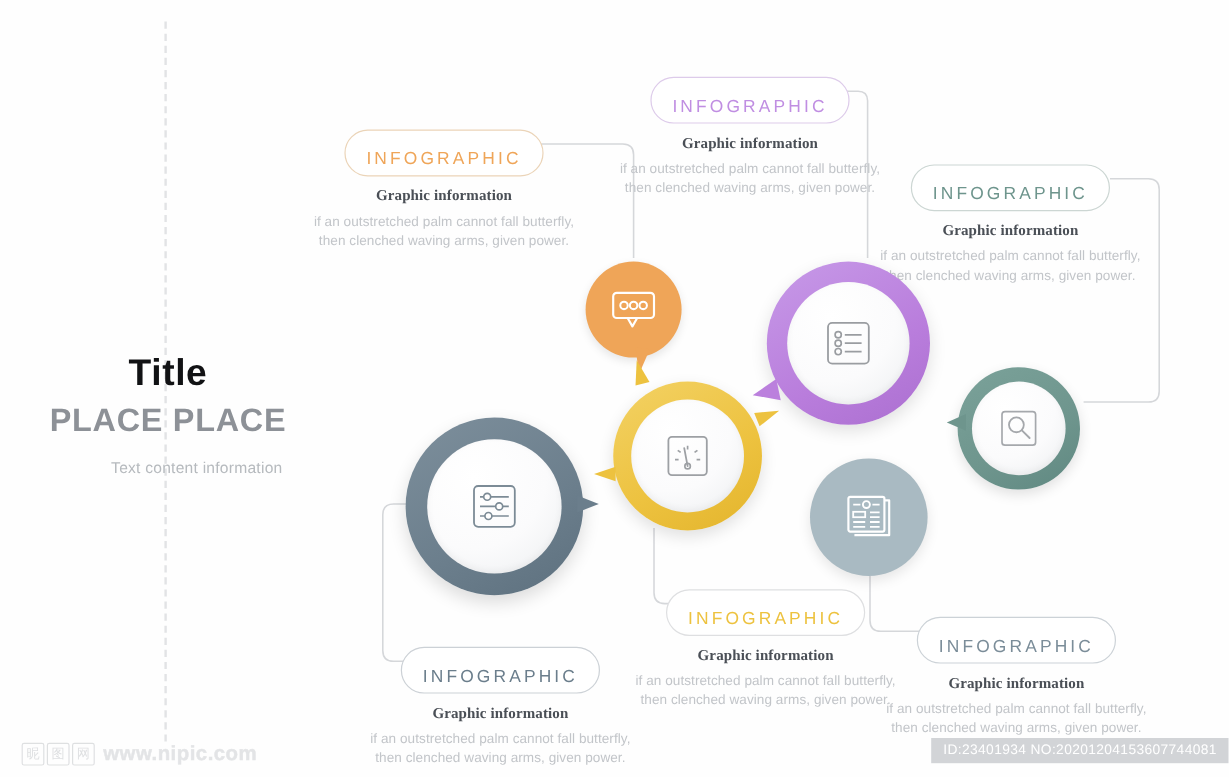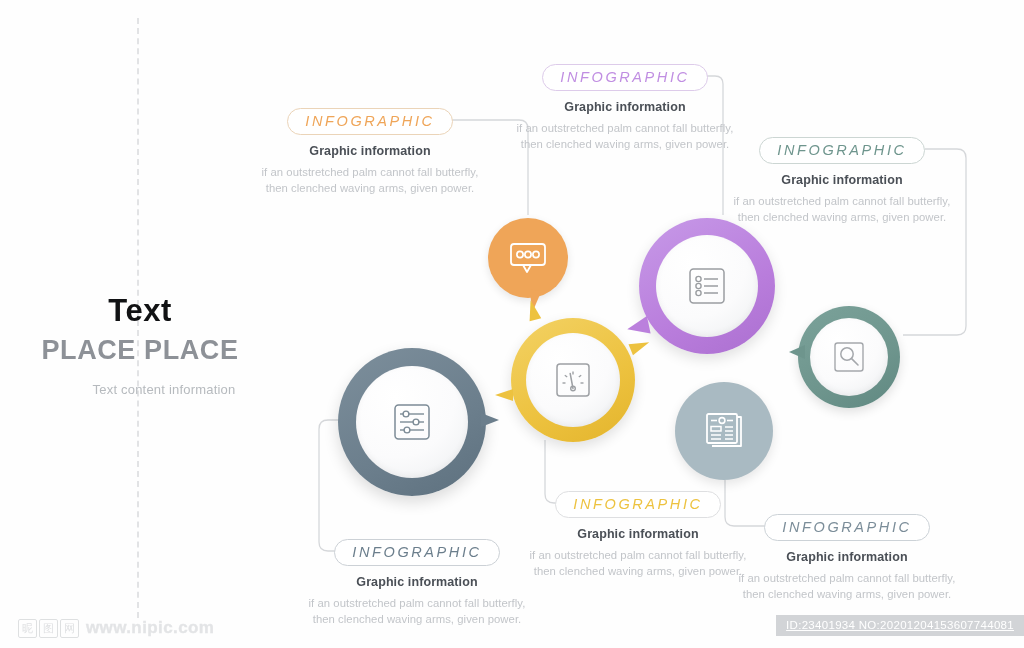--- a/index.html
+++ b/index.html
@@ -62,34 +62,34 @@
     pointer-events: none;
   }
   #connectors path { fill: none; stroke: #d5d7da; stroke-width: 1.3px; }
 
   
   .info-group { position: absolute; width: 230px; text-align: center; }
   .pill {
     display: inline-block;
     border: 1.3px solid #d7d9dc;
     border-radius: 999px;
-    padding: 4px 17px 5px 17px;
+    padding: 16px 17px 5px 17px;
     font-size: 14.5px;
     letter-spacing: 2.6px;
     font-weight: 500;
     background: #fff;
     white-space: nowrap;
-    font-style: italic;
   }
   .info-head {
     font-size: 12.5px;
     font-weight: bold;
     color: #4a4f56;
     margin-top: 9px;
     letter-spacing: 0.1px;
+    font-family: Liberation Serif, serif;
   }
   .info-body {
     font-size: 11.3px;
     color: #c2c5c9;
     line-height: 1.42;
     margin-top: 6px;
     letter-spacing: 0.05px;
   }
 
   
@@ -137,32 +137,31 @@
     -webkit-text-stroke: 0.4px #c3c6ca;
   }
   .idbar {
     position: absolute;
     right: 0px; bottom: 12px;
     background: #d2d4d7;
     color: #ffffff;
     font-size: 11.5px;
     padding: 4px 10px 5px 10px;
     letter-spacing: 0.3px;
-    text-decoration: underline;
   }
 </style>
 </head>
 <body>
 
 <div id="stage">
 
   <div class="dashed-divider"></div>
 
   <div class="title-block">
-    <div class="title-main">Text</div>
+    <div class="title-main">Title</div>
     <div class="title-sub">PLACE PLACE</div>
     <div class="title-desc">Text content information</div>
   </div>
 
   <svg id="connectors" viewBox="0 0 1024 648">
 
     <path d="M451,120 L519,120 Q528,120 528,129 L528,215"></path>
 
     <path d="M697,76 L715,76 Q723,76 723,84 L723,215"></path>
 

